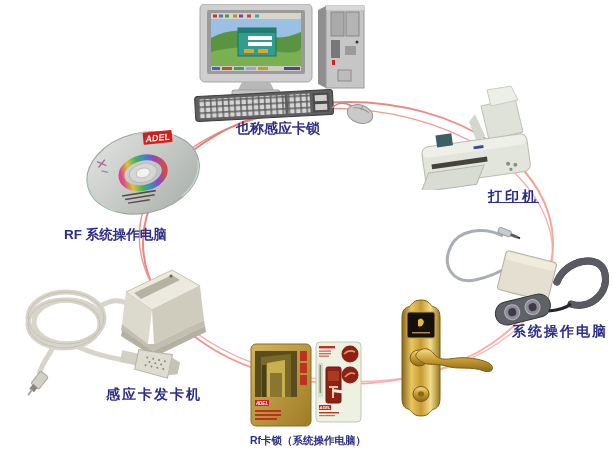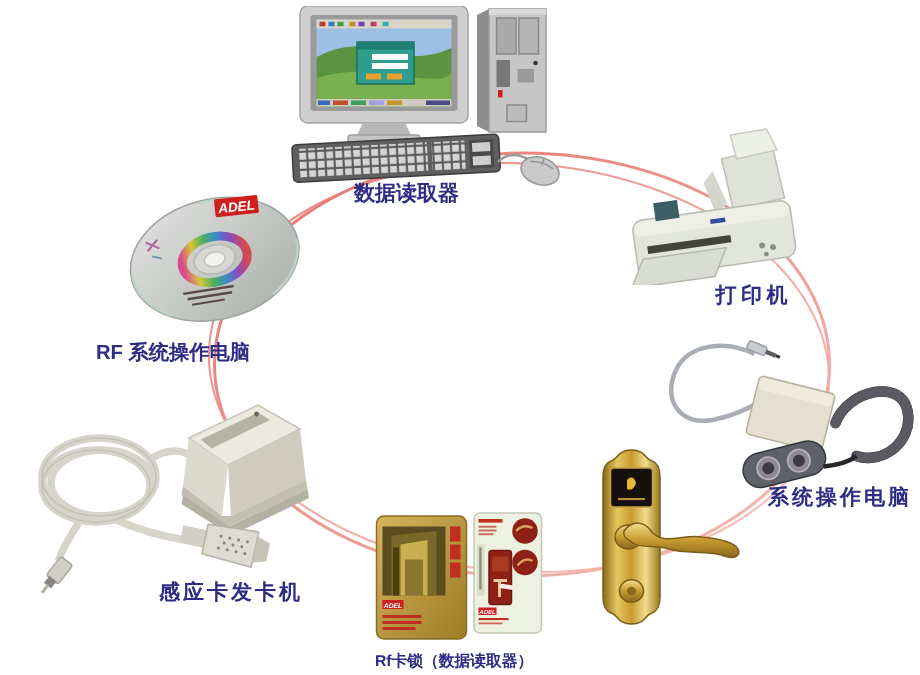--- a/index.html
+++ b/index.html
@@ -100,40 +100,40 @@
 
   <svg class="abs" style="left:330px;top:94px;z-index:2" width="48" height="32">
     <path d="M2,14 C10,6 18,10 24,13" stroke="#9a9a9a" fill="none" stroke-width="1.6"></path>
     <g transform="rotate(18 30 20)">
       <ellipse cx="30" cy="20" rx="13" ry="9" fill="#c9c9c9" stroke="#949494"></ellipse>
       <path d="M22,16 Q30,13 38,16" stroke="#949494" fill="none"></path>
       <line x1="30" y1="11.5" x2="30" y2="16" stroke="#949494"></line>
     </g>
   </svg>
 
-  <div class="label" style="left:236px;top:120px;">数据读取器</div>
+  <div class="label" style="left:236px;top:120px;">也称感应卡锁</div>
 
   <svg class="abs" style="left:419px;top:84px;z-index:2" width="120" height="106">
     <polygon points="62,22 96,14 104,48 70,56" fill="#dfe2d8" stroke="#bcc0b4"></polygon>
     <polygon points="68,6 92,2 99,16 72,22" fill="#eceee8" stroke="#c8ccc0"></polygon>
     <polygon points="56,30 66,52 58,58 50,38" fill="#d4d7cc"></polygon>
     <g transform="rotate(-8 58 74)">
       <rect x="4" y="56" width="106" height="38" rx="7" fill="#e2e5db" stroke="#b8bcb0"></rect>
       <rect x="5" y="57" width="104" height="10" rx="5" fill="#eef0e8"></rect>
       <rect x="20" y="46" width="16" height="12" fill="#3e5e66"></rect>
       <rect x="56" y="62" width="10" height="3" fill="#3a4a9e"></rect>
       <rect x="12" y="74" width="56" height="5" fill="#43433b"></rect>
       <polygon points="8,82 64,82 54,100 -2,100" fill="#d9dcd2" stroke="#b4b8ac"></polygon>
       <circle cx="88" cy="84" r="2" fill="#8a8e84"></circle>
         <circle cx="95" cy="86" r="2" fill="#8a8e84"></circle>
       <circle cx="90" cy="90" r="1.6" fill="#8a8e84"></circle>
     </g>
   </svg>
 
-  <div class="label sp3" style="left:477px;top:188px;">打印机</div>
+  <div class="label sp3" style="left:488px;top:188px;text-decoration:underline;">打印机</div>
 
   <svg class="abs" style="left:76px;top:124px;z-index:2" width="126" height="106">
     <defs>
       <linearGradient id="cdg" x1="0" y1="0" x2="1" y2="1">
         <stop offset="0" stop-color="#e3e3e3"></stop>
           <stop offset=".5" stop-color="#c6cac6"></stop>
           <stop offset="1" stop-color="#a9ada9"></stop>
       </linearGradient>
       <linearGradient id="rain" x1="0" y1="0" x2="1" y2="0">
         <stop offset="0" stop-color="#d84a8a"></stop>
@@ -267,21 +267,21 @@
       <rect x="18" y="48" width="14" height="3" rx="1.5" fill="#f4ece0" transform="rotate(8 18 48)"></rect>
     </g>
     <g>
       <rect x="4" y="64" width="12" height="5" fill="#cf2020"></rect>
       <text x="10" y="68.2" font-size="4" font-weight="bold" font-style="italic" fill="#ffffff" text-anchor="middle">ADEL</text>
       <rect x="4" y="71" width="20" height="1.4" fill="#c03020"></rect>
       <rect x="4" y="74" width="16" height="1.2" fill="#c03020" opacity=".7"></rect>
     </g>
   </svg>
 
-  <div class="label small" style="left:250px;top:434px;">Rf卡锁（数据读取器）</div>
+  <div class="label small" style="left:250px;top:434px;">Rf卡锁（系统操作电脑）</div>
 
   <svg class="abs" style="left:392px;top:296px;z-index:2" width="112" height="126">
     <defs>
       <linearGradient id="goldv" x1="0" y1="0" x2="1" y2="0">
         <stop offset="0" stop-color="#8a681c"></stop>
           <stop offset=".25" stop-color="#e7c760"></stop>
           <stop offset=".5" stop-color="#c79a30"></stop>
         <stop offset=".75" stop-color="#f2dc8c"></stop>
           <stop offset="1" stop-color="#9a7820"></stop>
       </linearGradient>

